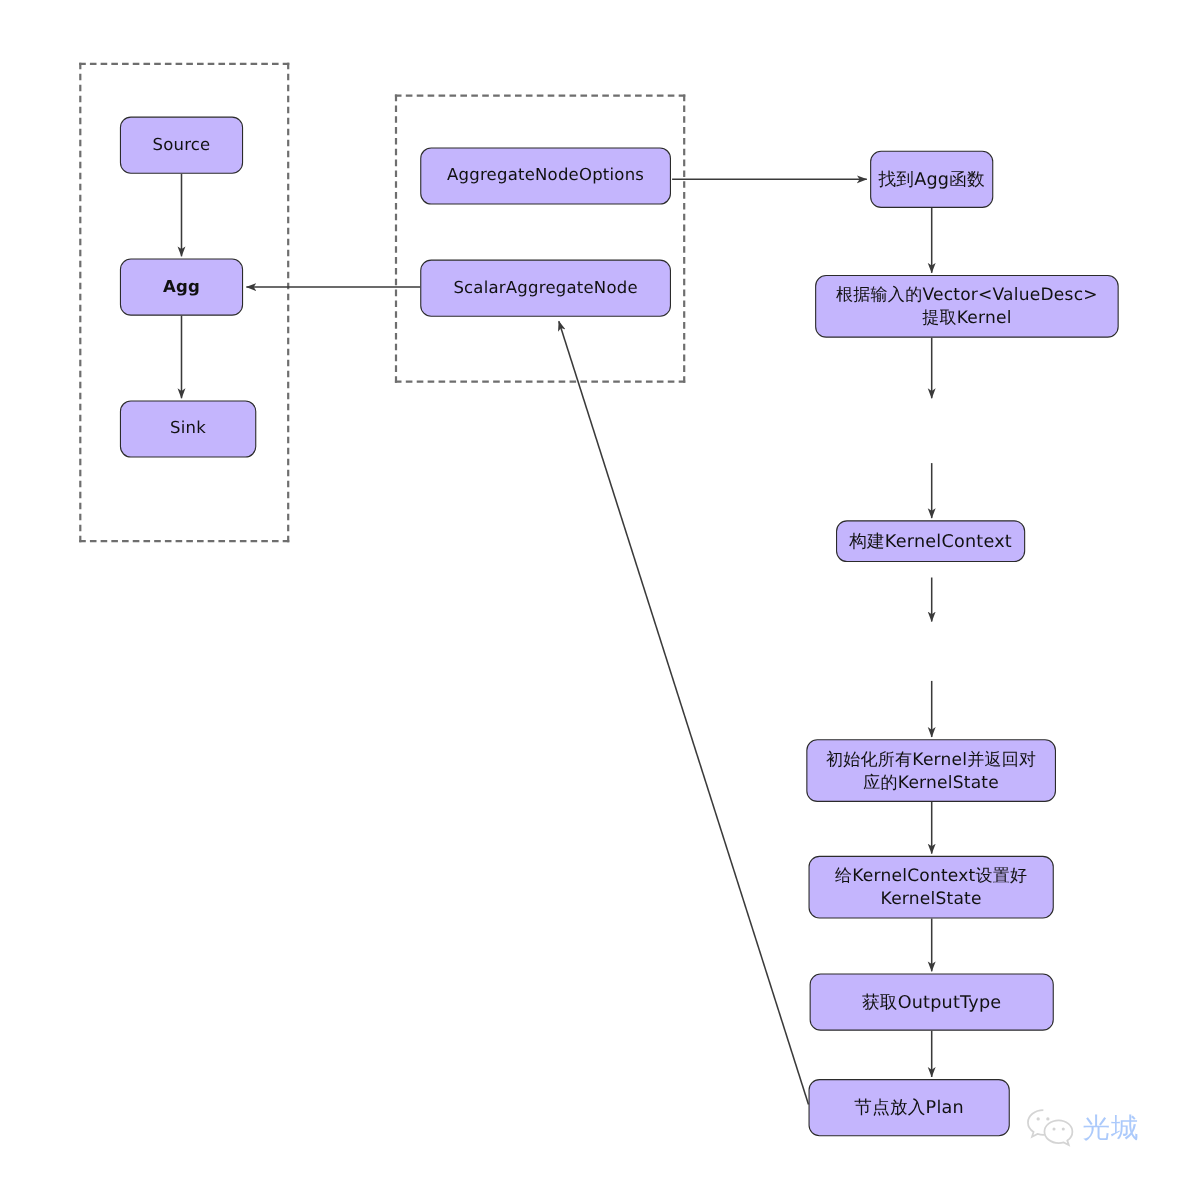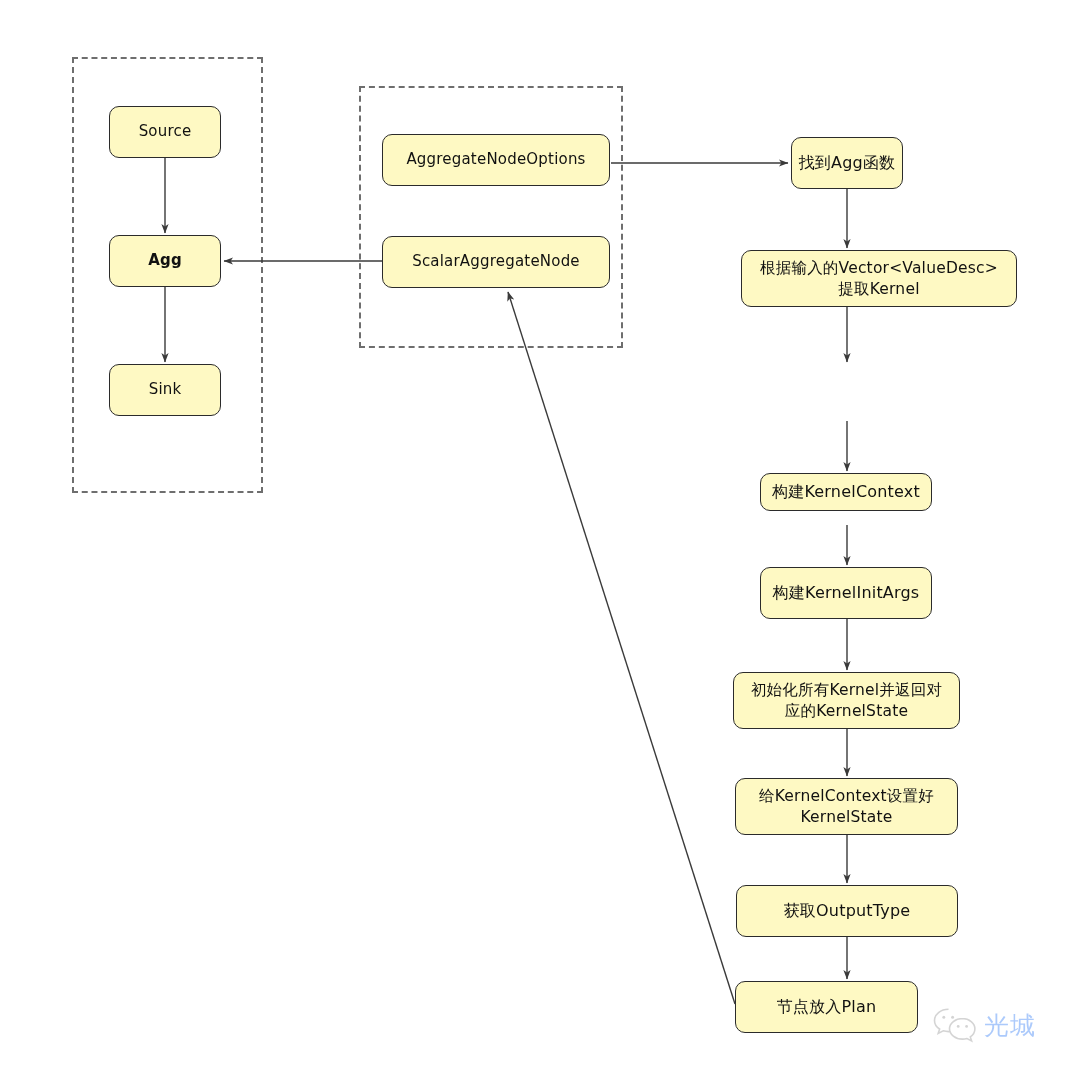--- a/index.html
+++ b/index.html
@@ -26,21 +26,21 @@
     border: 2px dashed #6e6e6e;
     background: transparent;
     box-sizing: border-box;
   }
   
   .node {
     position: absolute;
     box-sizing: border-box;
     border: 1.4px solid #2b2b2b;
     border-radius: 10px;
-    background: #fef9c3;
+    background: #c4b5fd;
     display: flex;
     align-items: center;
     justify-content: center;
     text-align: center;
     color: #111111;
     line-height: 1.32;
     padding: 18px 6px;
     letter-spacing: 0.2px;
   }
   .node span { display: block; width: 100%; }
@@ -85,21 +85,21 @@
   <div class="group-box" style="left:359px; top:86px; width:264px; height:262px;"></div>
 
   <div class="node t-en" style="left:109px; top:106px; width:112px; height:52px;">
     <span>Source</span>
   </div>
 
   <div class="node t-en" style="left:109px; top:235px; width:112px; height:52px;font-weight:bold;">
     <span>Agg</span>
   </div>
 
-  <div class="node t-en" style="left:109px; top:364px; width:112px; height:52px;">
+  <div class="node t-en" style="left:109px; top:364px; width:124px; height:52px;">
     <span>Sink</span>
   </div>
 
   <div class="node t-en" style="left:382px; top:134px; width:228px; height:52px;">
     <span>AggregateNodeOptions</span>
   </div>
 
   <div class="node t-en" style="left:382px; top:236px; width:228px; height:52px;">
     <span>ScalarAggregateNode</span>
   </div>
@@ -113,23 +113,20 @@
       <span>根据输入的Vector&lt;ValueDesc&gt;</span>
       <span>提取Kernel</span>
     </div>
   </div>
 
 
   <div class="node t-cn" style="left:760px; top:473px; width:172px; height:36px;">
     <span>构建KernelContext</span>
   </div>
 
-  <div class="node t-cn" style="left:760px; top:567px; width:172px; height:52px;">
-    <span>构建KernelInitArgs</span>
-  </div>
 
   <div class="node t-cn2" style="left:733px; top:672px; width:227px; height:57px;">
     <div style="width:100%">
       <span>初始化所有Kernel并返回对</span>
       <span>应的KernelState</span>
     </div>
   </div>
 
   <div class="node t-cn2" style="left:735px; top:778px; width:223px; height:57px;">
     <div style="width:100%">

